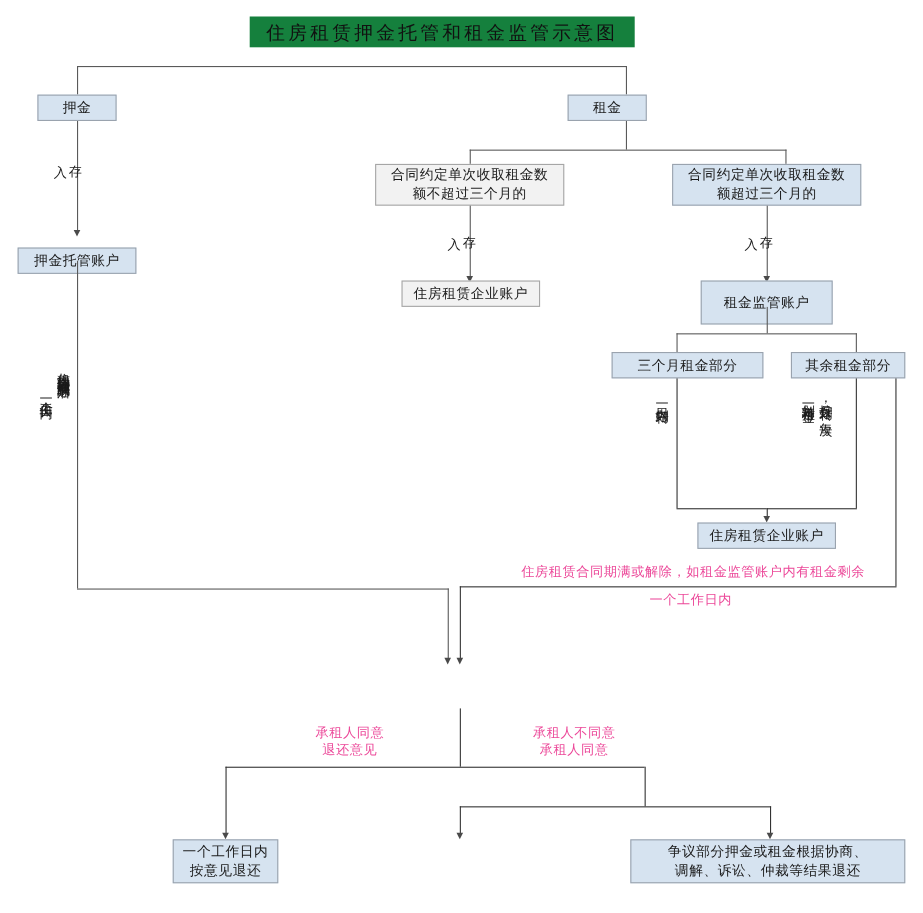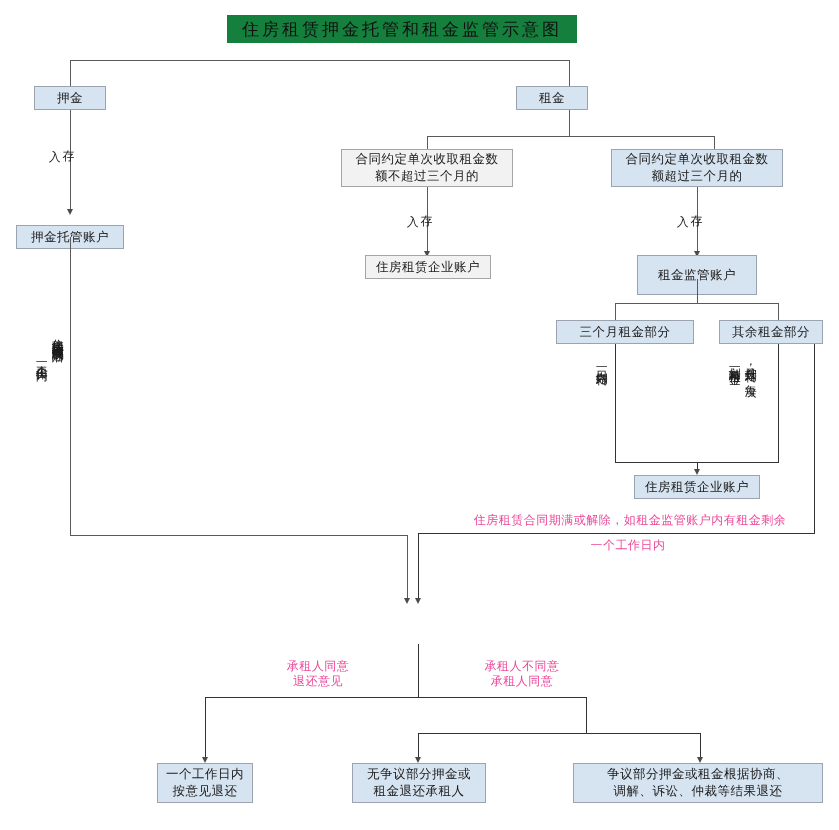--- a/index.html
+++ b/index.html
@@ -183,21 +183,19 @@
   <div class="vline dark" style="left:205px; top:697px; height:63px;"></div>
   <div class="arrow-down" style="left:202px; top:757px;"></div>
   <div class="box blue" style="left:157px; top:763px; width:96px; height:40px;">一个工作日内
 按意见退还</div>
 
   <div class="vline dark" style="left:586px; top:697px; height:36px;"></div>
   <div class="hline dark" style="left:418px; top:733px; width:283px;"></div>
 
   <div class="vline dark" style="left:418px; top:733px; height:27px;"></div>
   <div class="arrow-down" style="left:415px; top:757px;"></div>
-  <div class="box blue" style="left:352px; top:763px; width:134px; height:40px;">无争议部分押金或
-租金退还承租人</div>
 
   <div class="vline dark" style="left:700px; top:733px; height:27px;"></div>
   <div class="arrow-down" style="left:697px; top:757px;"></div>
   <div class="box blue" style="left:573px; top:763px; width:250px; height:40px;">争议部分押金或租金根据协商、
 调解、诉讼、仲裁等结果退还</div>
 
 </div>
 
 </body></html>

